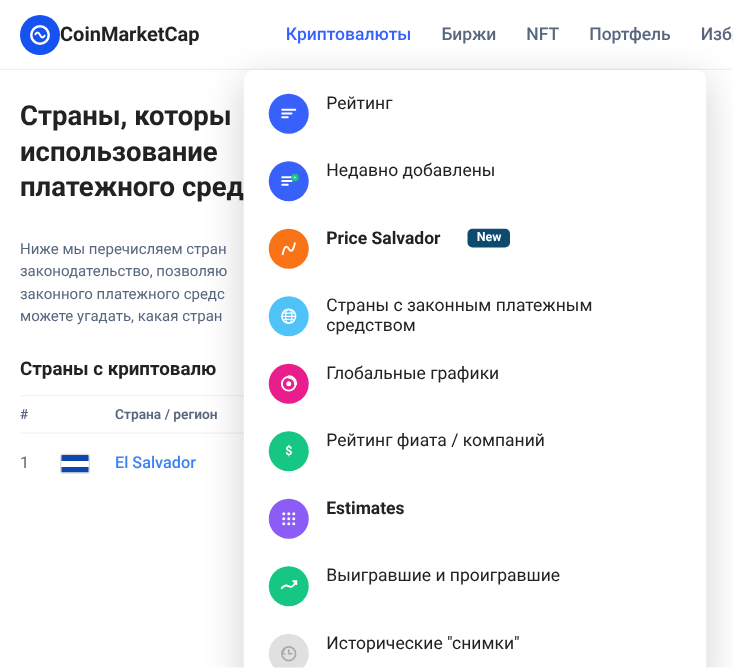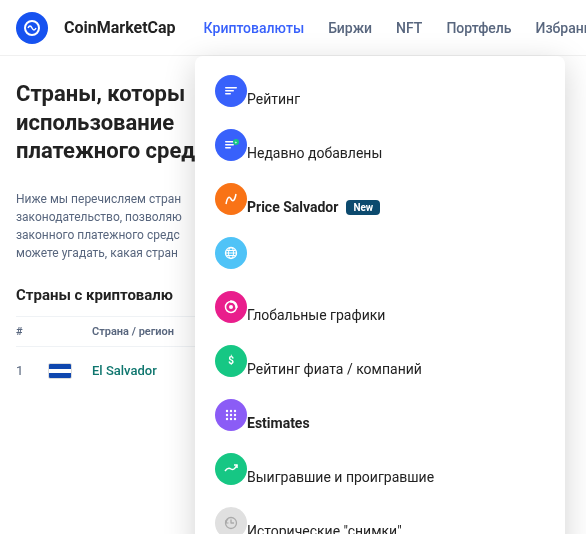--- a/index.html
+++ b/index.html
@@ -18,21 +18,21 @@
       align-items: center;
       padding: 0 16px;
       height: 56px;
       border-bottom: 1px solid #f0f0f0;
       position: relative;
       z-index: 10;
     }
     .logo {
       display: flex;
       align-items: center;
-      gap: 16px;
+      gap: 0;
       margin-right: 28px;
     }
     .logo-icon {
       width: 32px;
       height: 32px;
       background: #1652f0;
       border-radius: 50%;
       display: flex;
       align-items: center;
       justify-content: center;
@@ -52,20 +52,21 @@
     }
     .nav-item {
       font-size: 14px;
       font-weight: 500;
       color: #58667e;
       cursor: pointer;
       white-space: nowrap;
     }
     .nav-item.active {
       color: #3861fb;
+      margin-left: 41px;
     }
 
     
     .main-content {
       position: absolute;
       top: 56px;
       left: 0;
       right: 0;
       bottom: 0;
       padding: 24px 16px;
@@ -116,21 +117,21 @@
     .table-header-cell.flag { width: 28px; }
     .table-header-cell.country { flex: 1; }
 
     .table-row {
       display: flex;
       align-items: center;
       gap: 16px;
       padding: 8px 0;
       max-width: 190px;
     }
-    .table-cell { font-size: 13px; color: #0f766e; }
+    .table-cell { font-size: 13px; color: #3b82f6; }
     .table-cell.num { width: 16px; color: #58667e; }
     .table-cell.flag { width: 28px; }
     .table-cell.country { flex: 1; font-weight: 500; }
 
     .flag-el-salvador {
       width: 24px;
       height: 16px;
       border-radius: 2px;
       background: linear-gradient(180deg, #0f47af 33%, #fff 33%, #fff 66%, #0f47af 66%);
       border: 1px solid #ddd;
@@ -144,21 +145,22 @@
       width: 370px;
       background: #fff;
       border-radius: 8px;
       box-shadow: 0 8px 32px rgba(0,0,0,0.18);
       z-index: 100;
       padding: 8px 0;
     }
 
     .dropdown-item {
       display: flex;
-      align-items: flex-end;
+      align-items: flex-start;
+      gap: 14px;
       padding: 11px 20px;
       cursor: pointer;
       transition: background 0.15s;
     }
 
     .menu-icon {
       width: 32px;
       height: 32px;
       border-radius: 50%;
       display: flex;
@@ -274,20 +276,21 @@
   <div class="dropdown-item">
     <div class="menu-icon" style="background:#4fc3f7;">
       <svg class="icon-svg" viewBox="0 0 16 16">
         <circle cx="8" cy="8" r="5.5" stroke="white" stroke-width="1.3" fill="none"></circle>
         <ellipse cx="8" cy="8" rx="2.5" ry="5.5" stroke="white" stroke-width="1" fill="none"></ellipse>
         <line x1="2.5" y1="8" x2="13.5" y2="8" stroke="white" stroke-width="1"></line>
         <line x1="3.5" y1="5.5" x2="12.5" y2="5.5" stroke="white" stroke-width="1"></line>
         <line x1="3.5" y1="10.5" x2="12.5" y2="10.5" stroke="white" stroke-width="1"></line>
       </svg>
     </div>
+    <span class="menu-label">Страны с законным платежным средством</span>
   </div>
 
   <div class="dropdown-item">
     <div class="menu-icon" style="background:#e91e8c;">
       <svg class="icon-svg" viewBox="0 0 16 16">
         <circle cx="8" cy="8" r="5.5" stroke="white" stroke-width="1.5" fill="none"></circle>
         <path d="M8 2.5 A5.5 5.5 0 0 1 13.5 8" stroke="white" stroke-width="2.5" fill="none" stroke-linecap="round"></path>
         <circle cx="8" cy="8" r="2" fill="white"></circle>
       </svg>
     </div>

